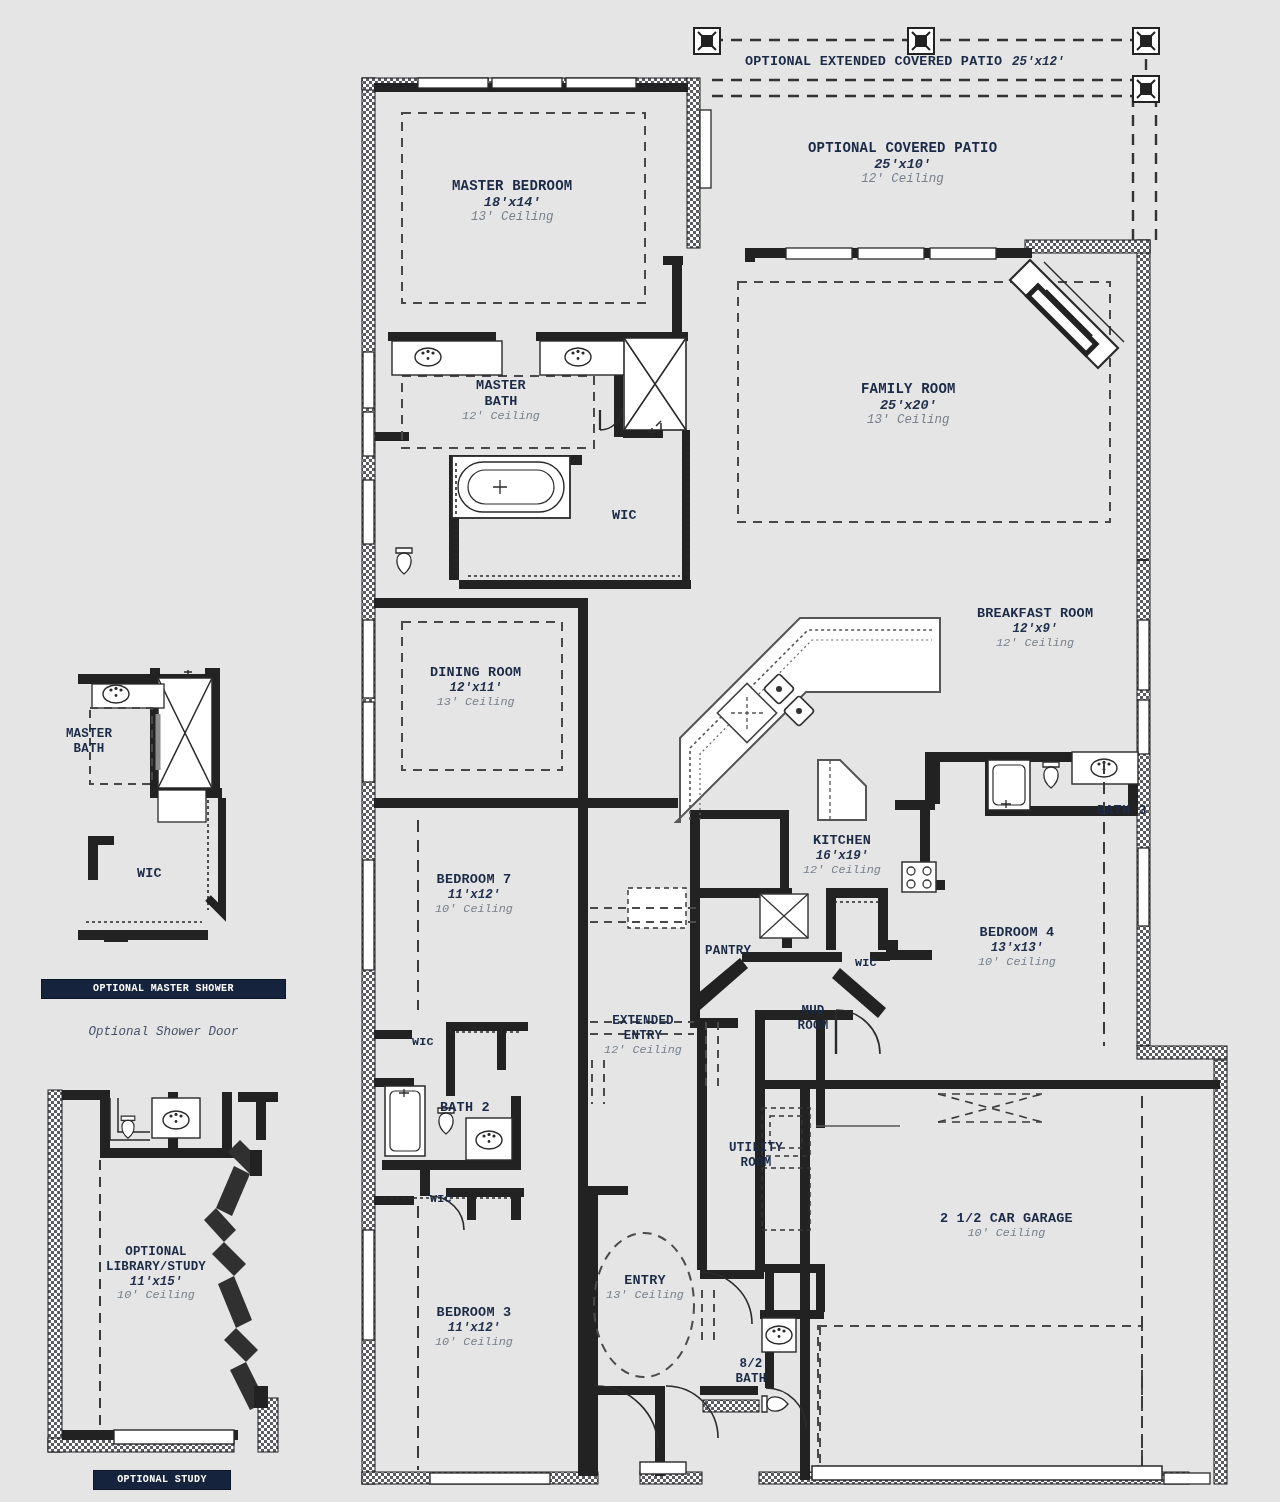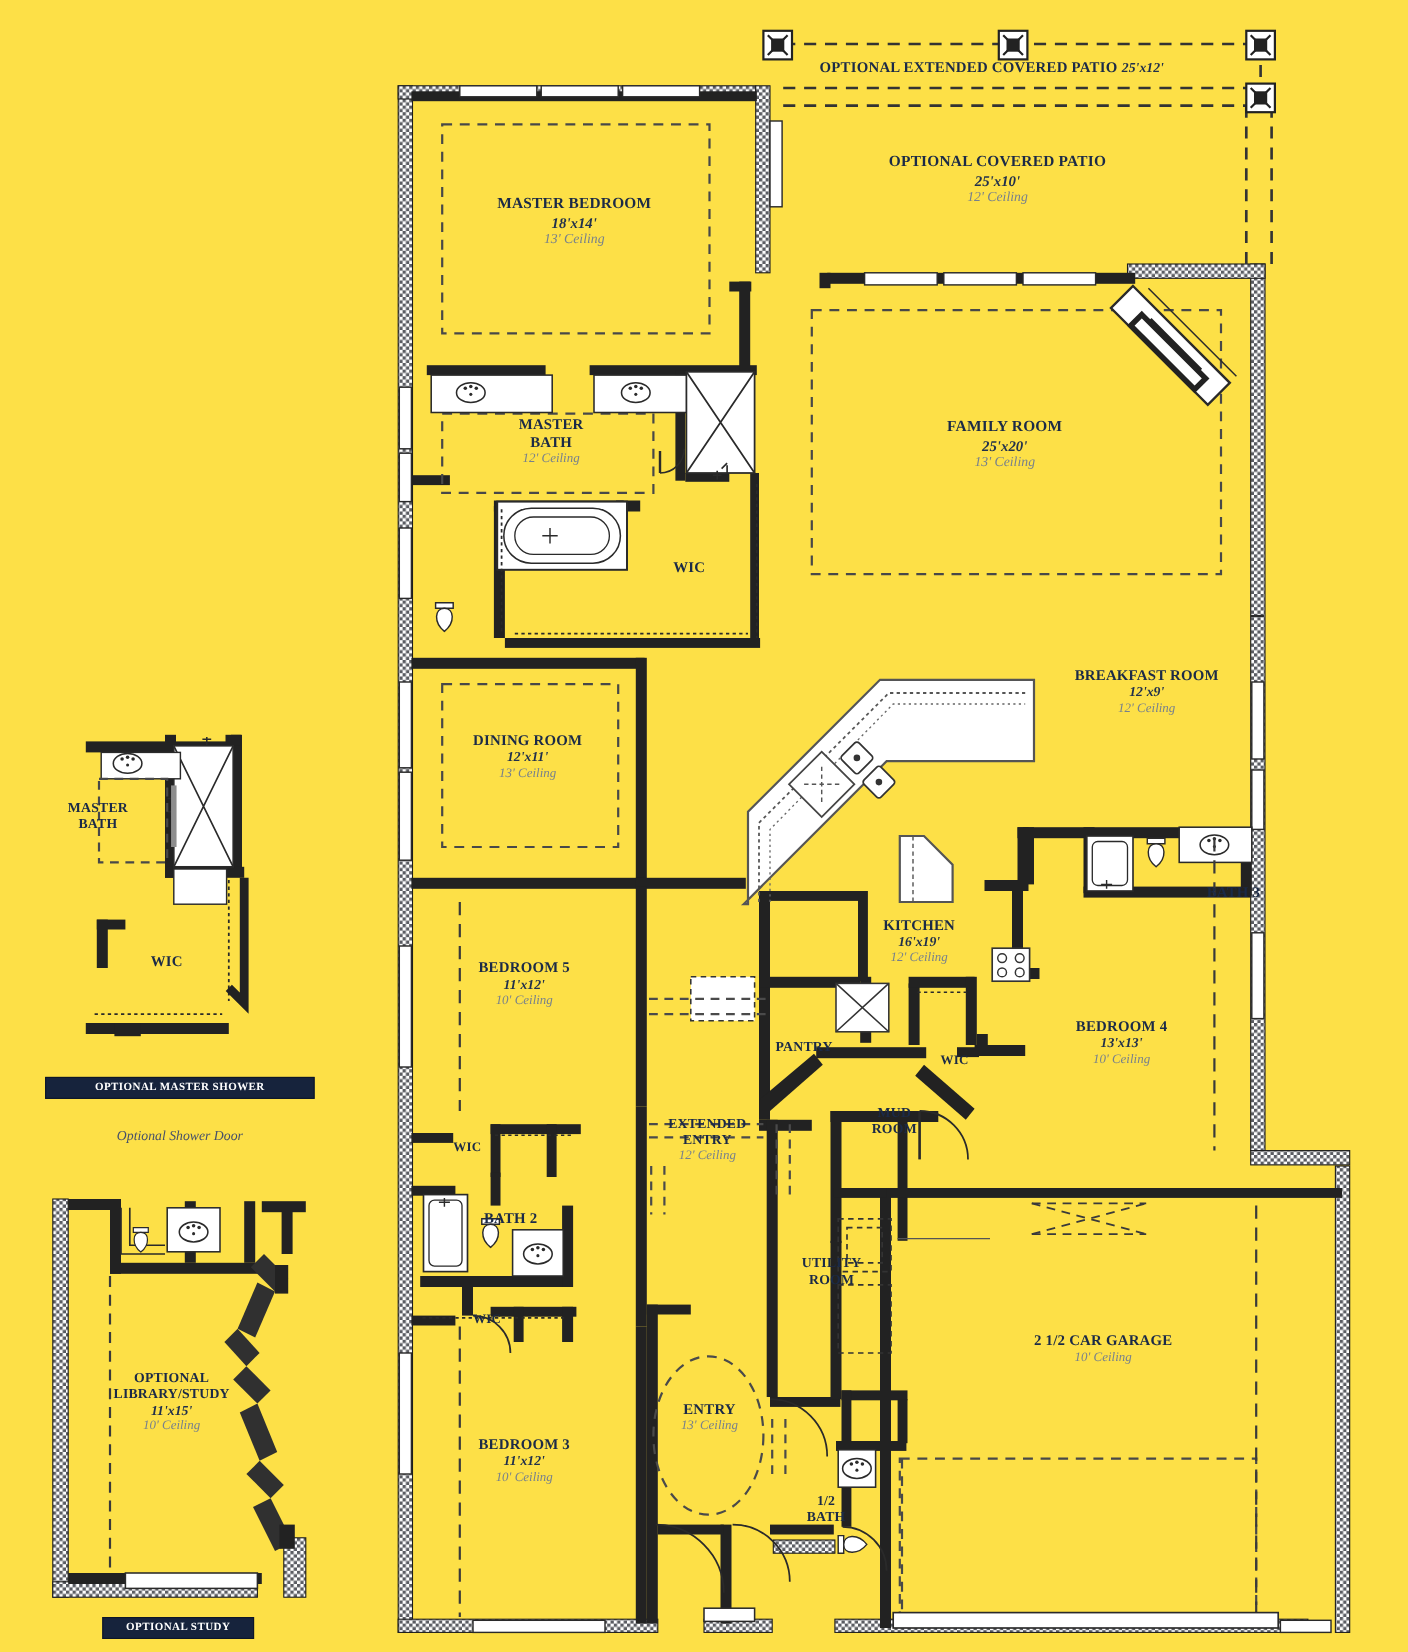--- a/index.html
+++ b/index.html
@@ -5,22 +5,23 @@
   * { box-sizing: border-box; }
   html, body {
     margin: 0; padding: 0;
     background: #ffffff;
     font-family: "Liberation Serif", "DejaVu Serif", serif;
   }
   #page {
     position: relative;
     width: 1280px;
     height: 1502px;
-    background: #fde047;
+    background: #e5e5e5;
     overflow: hidden;
+    font-family: Liberation Mono, monospace;
   }
   svg.plan { position: absolute; left: 0; top: 0; width: 1280px; height: 1502px; }
 
   
   .lbl {
     position: absolute;
     text-align: center;
     line-height: 1.18;
     white-space: nowrap;
     pointer-events: none;
@@ -572,21 +573,21 @@
 
   <div class="lbl" style="left:803px; top:833px;">
     <div class="rname s14">KITCHEN</div>
     <div class="rdim s13">16'x19'</div>
     <div class="rceil s12">12' Ceiling</div>
   </div>
 
   <div class="lbl rname s14" style="left:1097px; top:803px;">BATH 3</div>
 
   <div class="lbl" style="left:435px; top:872px;">
-    <div class="rname s14">BEDROOM 5</div>
+    <div class="rname s14">BEDROOM 7</div>
     <div class="rdim s13">11'x12'</div>
     <div class="rceil s12">10' Ceiling</div>
   </div>
 
   <div class="lbl" style="left:435px; top:1305px;">
     <div class="rname s14">BEDROOM 3</div>
     <div class="rdim s13">11'x12'</div>
     <div class="rceil s12">10' Ceiling</div>
   </div>
 
@@ -619,21 +620,21 @@
     <div class="rname s13">ENTRY</div>
     <div class="rceil s12">12' Ceiling</div>
   </div>
 
   <div class="lbl" style="left:606px; top:1273px; width:78px;">
     <div class="rname s14">ENTRY</div>
     <div class="rceil s12">13' Ceiling</div>
   </div>
 
   <div class="lbl" style="left:722px; top:1357px; width:58px;">
-    <div class="rname s13">1/2</div>
+    <div class="rname s13">8/2</div>
     <div class="rname s13">BATH</div>
   </div>
 
   <div class="lbl" style="left:940px; top:1211px;">
     <div class="rname s14">2 1/2 CAR GARAGE</div>
     <div class="rceil s12">10' Ceiling</div>
   </div>
 
   <div class="lbl" style="left:52px; top:727px; width:74px;">
     <div class="rname s13">MASTER</div>

